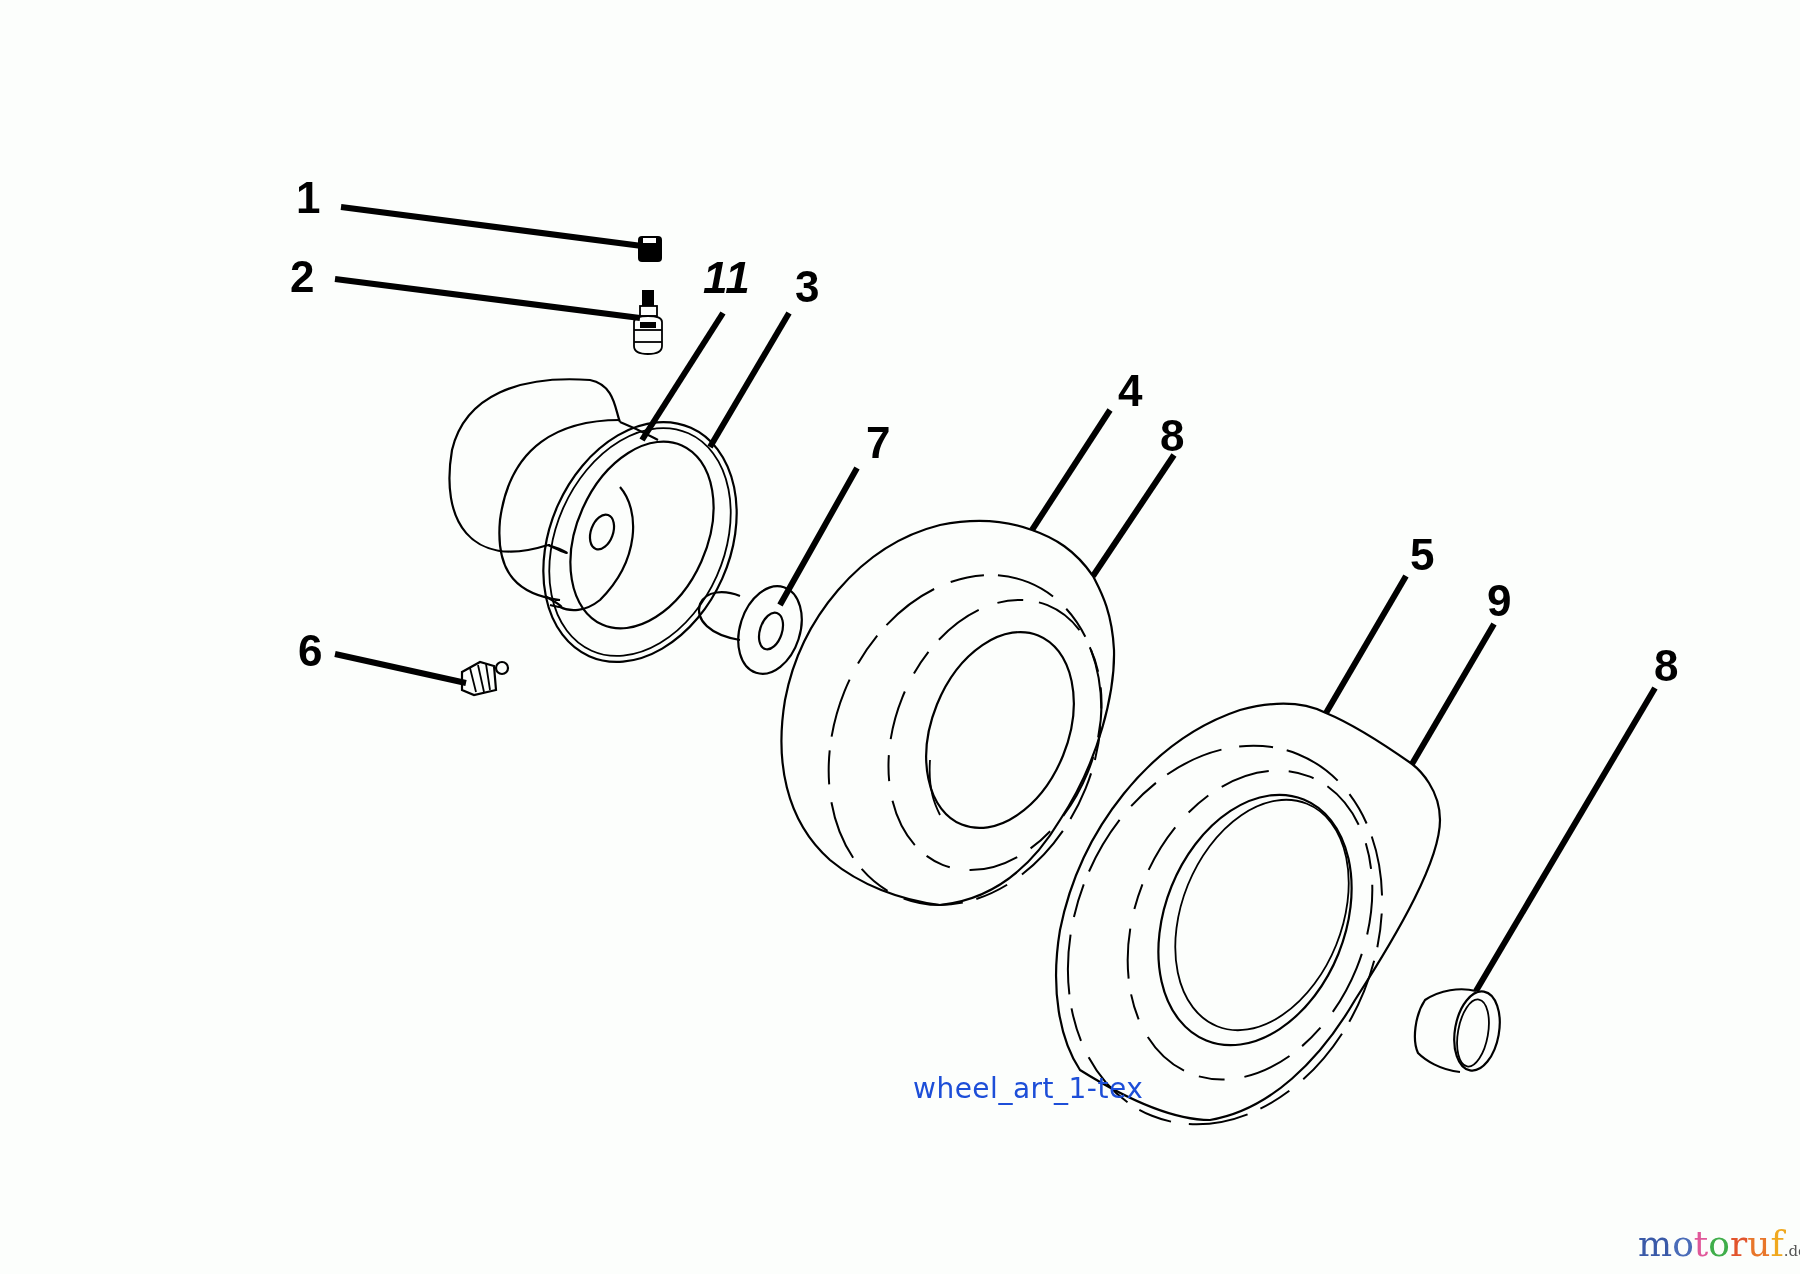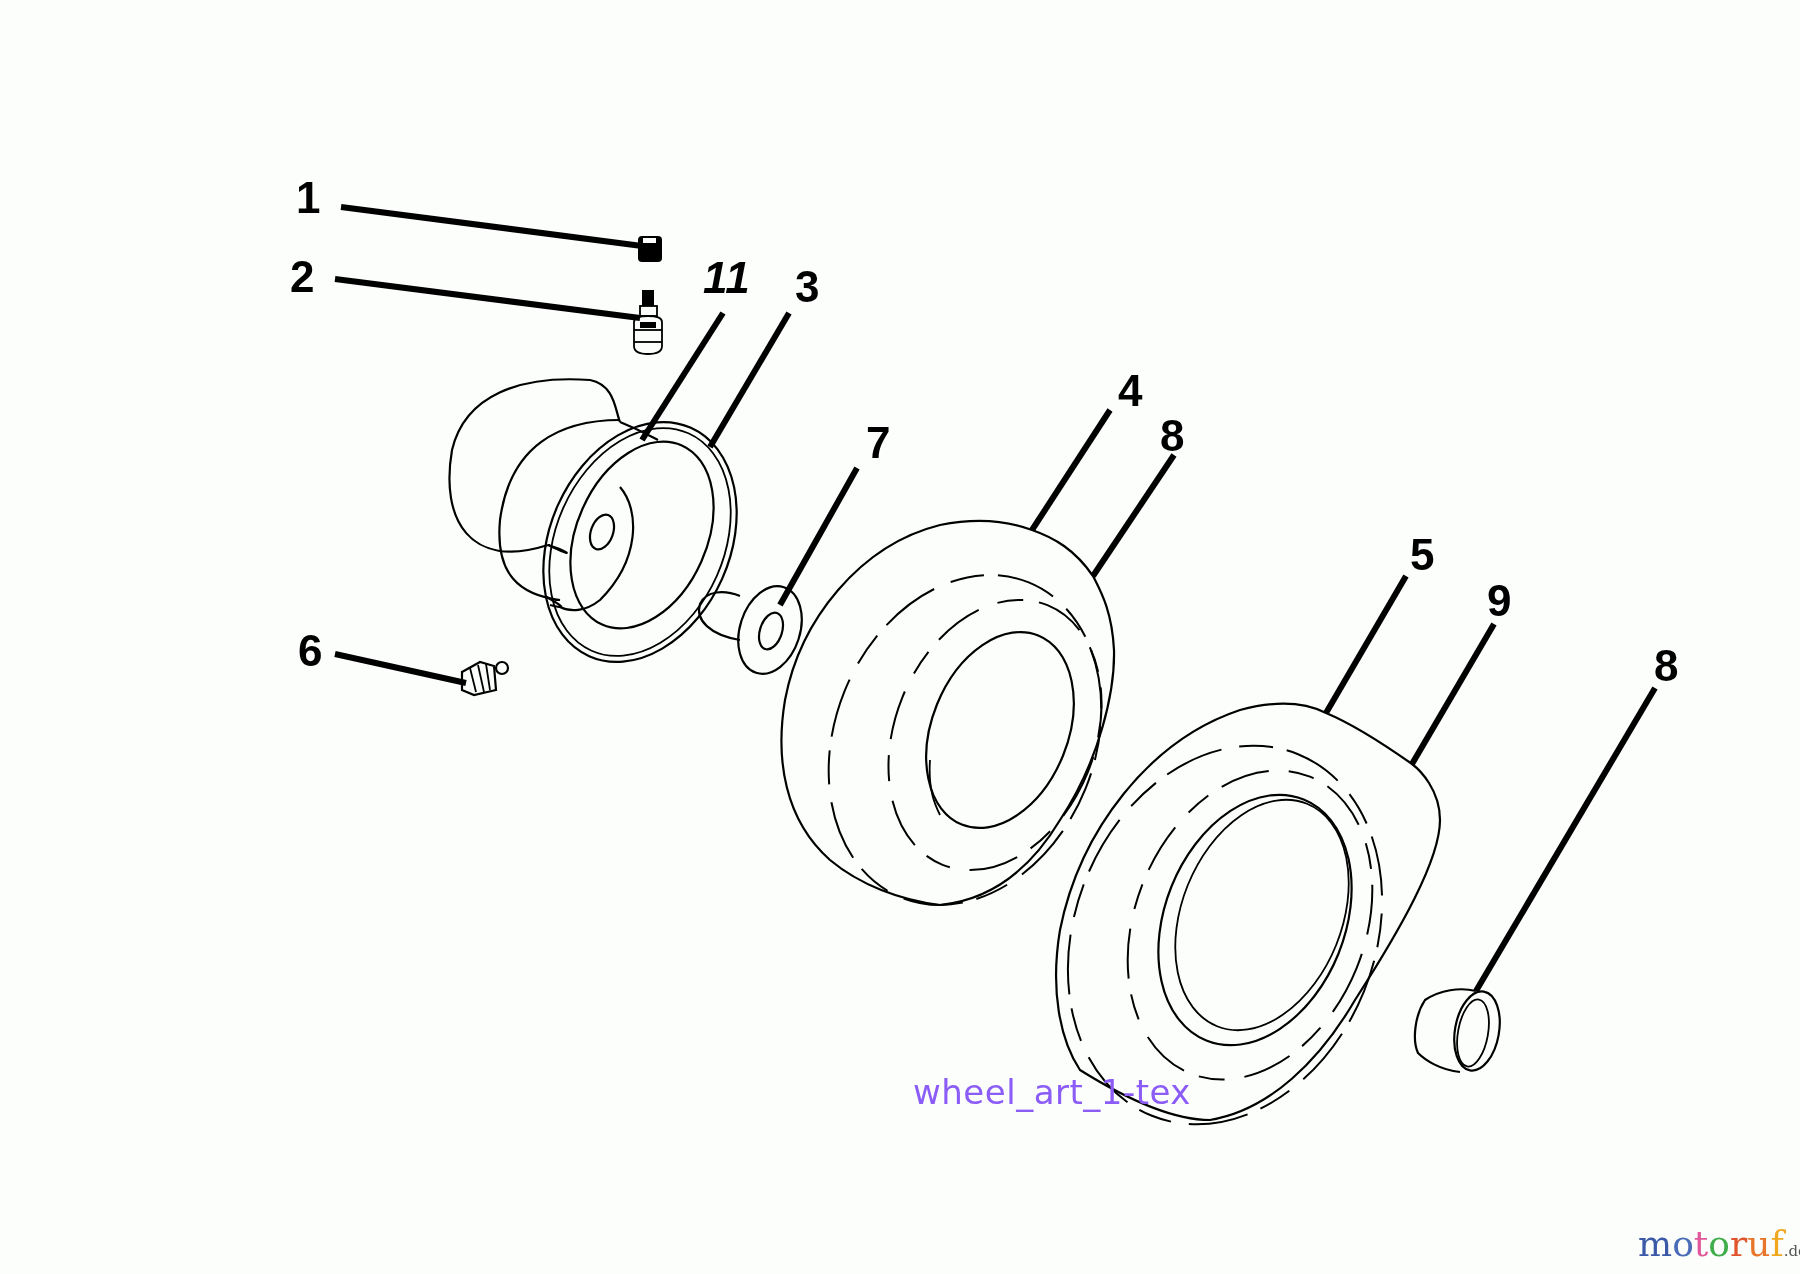--- a/index.html
+++ b/index.html
@@ -33,22 +33,22 @@
       font-size: 44px;
       line-height: 1;
       color: #000;
       letter-spacing: 1px;
     }
     .caption {
       position: absolute;
       left: 913px;
       top: 1072px;
       font-family: "DejaVu Sans", sans-serif;
-      font-size: 34px;
-      color: #8b5cf6;
+      font-size: 28px;
+      color: #1d4ed8;
       letter-spacing: 0.5px;
     }
     .logo {
       position: absolute;
       left: 1638px;
       top: 1226px;
       font-family: "DejaVu Serif", serif;
       font-size: 36px;
       line-height: 1;
       white-space: nowrap;

